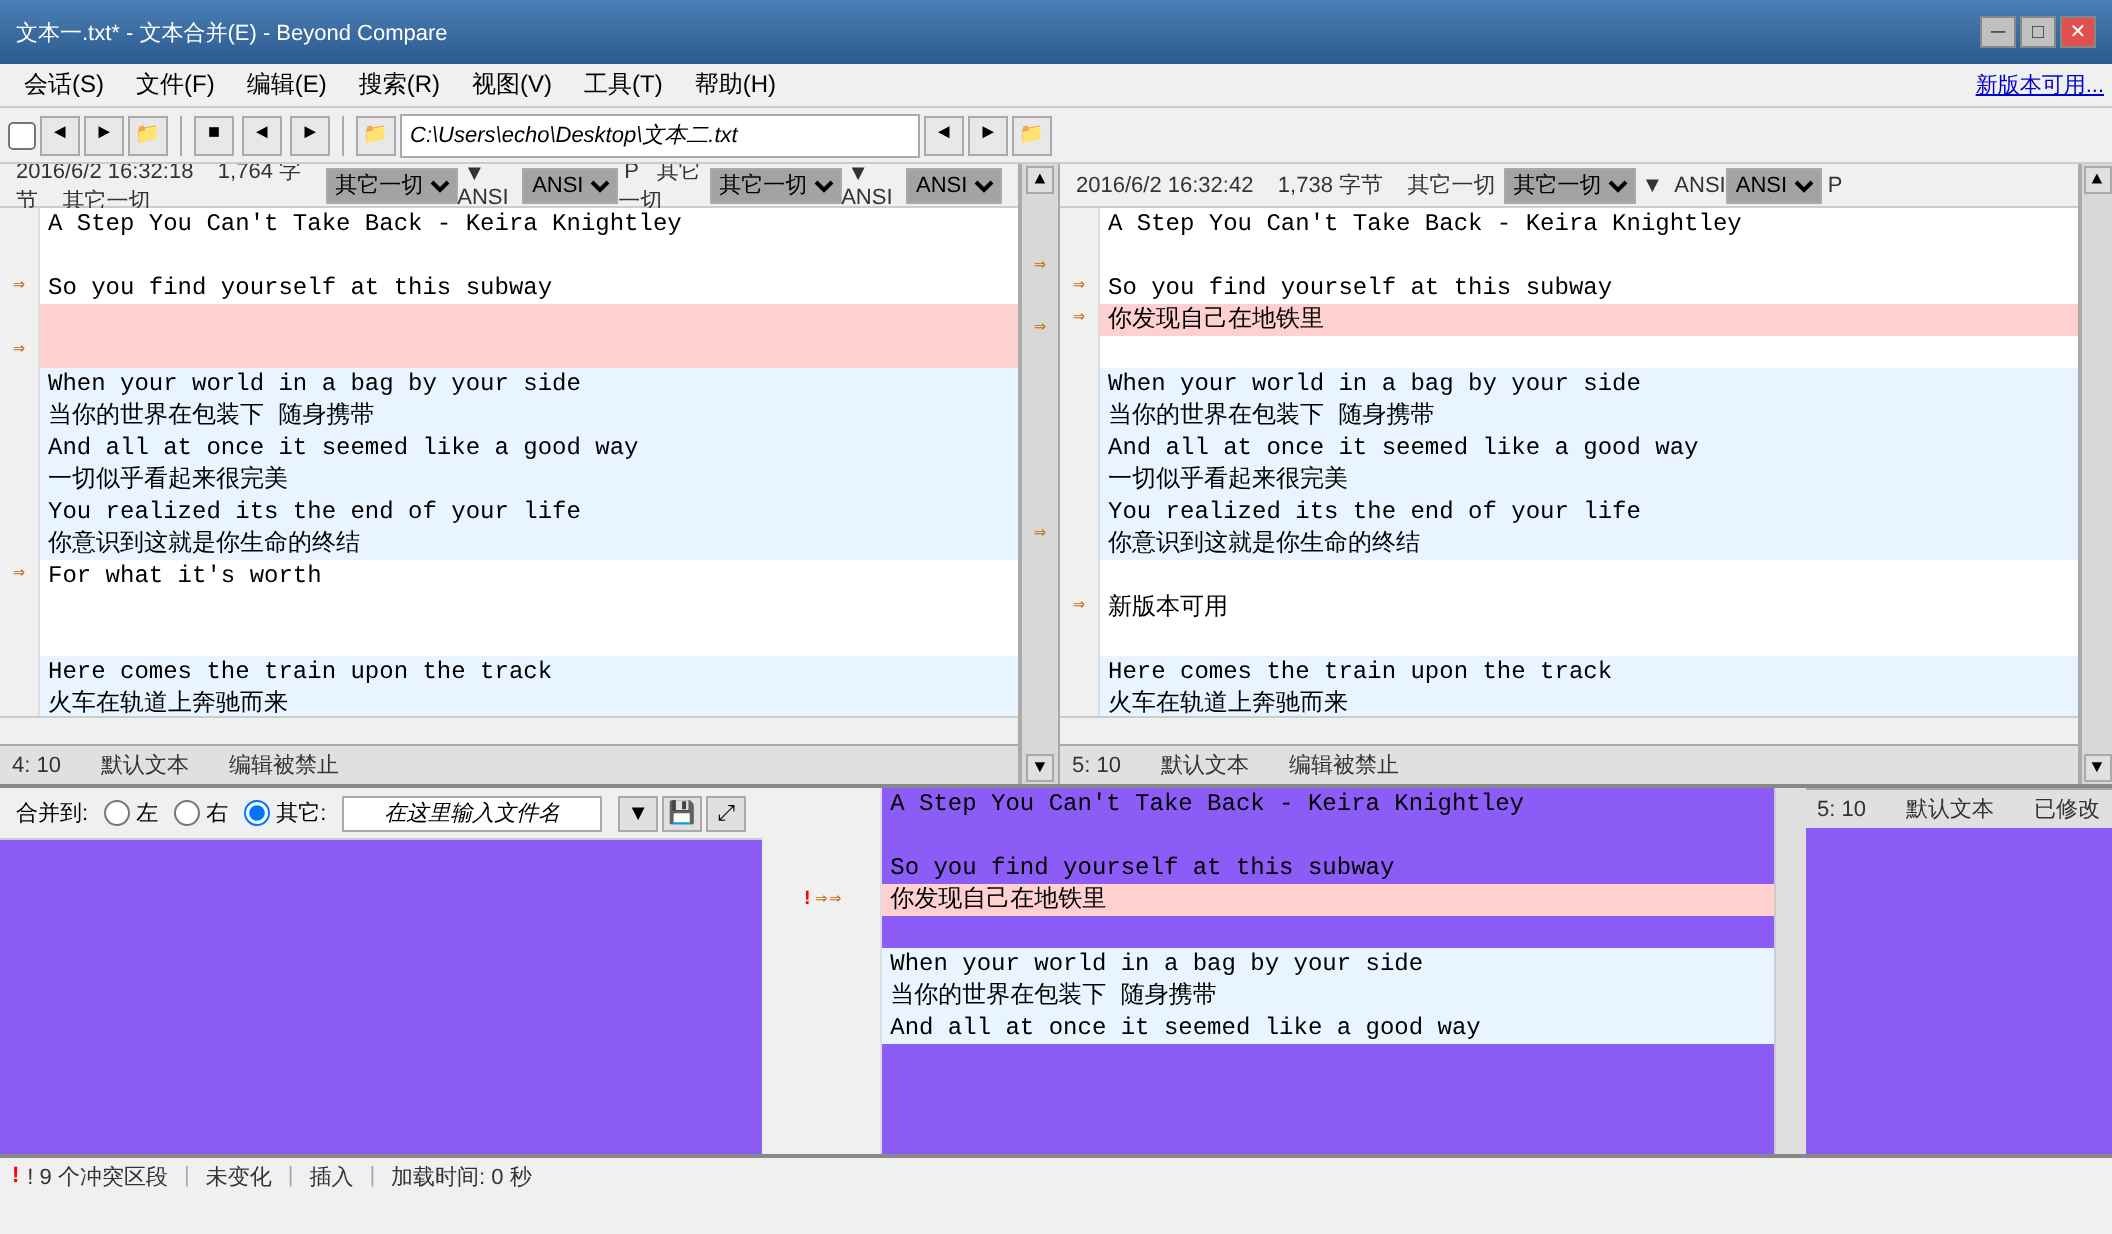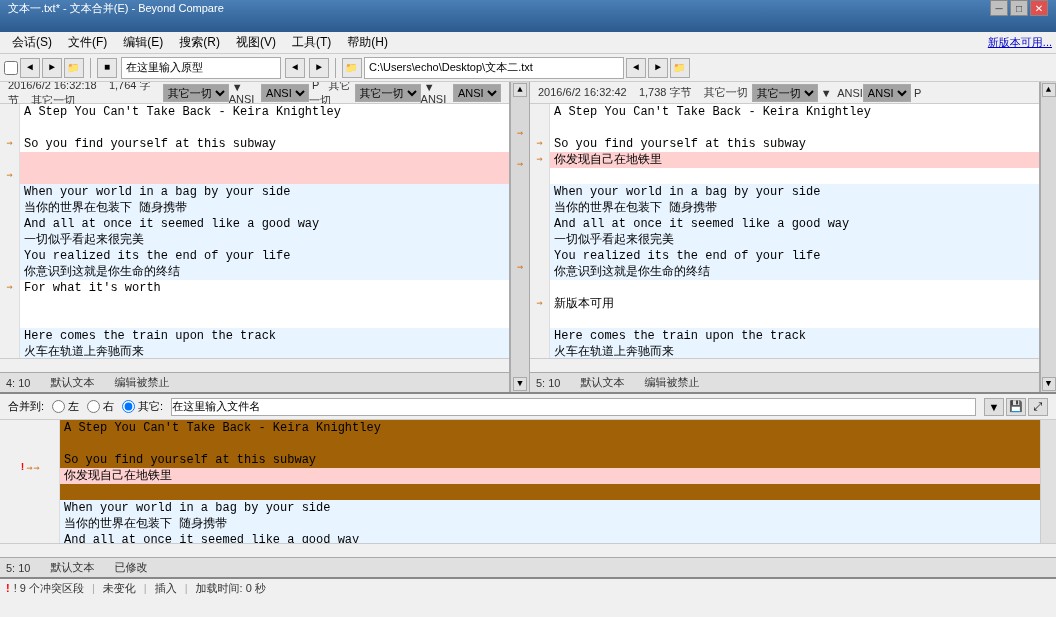--- a/index.html
+++ b/index.html
@@ -4,21 +4,21 @@
   <style>
     * { box-sizing: border-box; margin: 0; padding: 0; }
     body { font-family: 'Courier New', monospace; font-size: 12px; background: #f0f0f0; overflow: hidden; width: 1056px; height: 617px; }
     
     
     #titlebar {
       background: linear-gradient(to bottom, #4a7fb5, #2c5a8f);
       color: white;
       height: 22px;
       display: flex;
-      align-items: flex-end;
+      align-items: center;
       padding: 16px 8px;
       font-size: 12px;
       font-family: Arial, sans-serif;
     }
     #titlebar .title { flex: 1; font-size: 11px; }
     #titlebar .window-controls { display: flex; gap: 2px; }
     .win-btn {
       width: 18px; height: 16px;
       background: #c0c0c0;
       border: 1px solid #888;
@@ -69,21 +69,21 @@
       background: white;
       border: 1px solid #aaa;
       height: 22px;
       display: flex;
       align-items: center;
       padding: 0 4px;
       font-size: 11px;
       font-family: Arial, sans-serif;
     }
     .file-path-left { width: 240px; }
-    .file-path-right { width: 260px; }
+    .file-path-right { width: 260px; font-style: italic; }
     .file-path-middle { width: 160px; }
     .toolbar-btn {
       width: 20px; height: 20px;
       background: #e8e8e8;
       border: 1px solid #aaa;
       display: flex; align-items: center; justify-content: center;
       font-size: 10px; cursor: pointer;
     }
     .toolbar-separator { width: 1px; height: 20px; background: #aaa; margin: 0 2px; }
     
@@ -173,45 +173,46 @@
       font-size: 11px;
       color: #333;
       gap: 20px;
     }
     
     
     #merge-panel {
       height: 185px;
       border-top: 2px solid #888;
       display: flex;
-      flex-direction: column;
-      background: #a16207;
+      flex-direction: row;
+      background: #8b5cf6;
     }
     
     .merge-toolbar {
       height: 26px;
       background: #f0f0f0;
       border-bottom: 1px solid #ccc;
       display: flex;
       align-items: center;
       padding: 0 8px;
       gap: 8px;
       font-family: Arial, sans-serif;
       font-size: 11px;
     }
     .merge-radio { display: flex; align-items: center; gap: 3px; }
     .merge-path-box {
       background: white;
       border: 1px solid #aaa;
       height: 18px;
       flex: 1;
-      padding: 0 0;
-      font-size: 11px;
-      display: flex;
-      align-items: center;
+      padding: 0 20px;
+      font-size: 11px;
+      display: flex;
+      align-items: center;
+      font-style: italic;
     }
     .merge-right-btns { display: flex; gap: 2px; margin-left: auto; }
     .merge-btn {
       width: 20px; height: 18px;
       background: #e0e0e0;
       border: 1px solid #aaa;
       display: flex; align-items: center; justify-content: center;
       cursor: pointer; font-size: 11px;
     }
     
@@ -318,21 +319,20 @@
 
 <div id="toolbar">
   <div class="toolbar-section">
     <input type="checkbox" style="width: 14px; height: 14px;">
     <div class="toolbar-btn">◄</div>
     <div class="toolbar-btn">►</div>
     <div class="toolbar-btn">📁</div>
   </div>
   <div class="toolbar-separator"></div>
   <div class="toolbar-btn">■</div>
-  <div class="file-path-box file-path-middle">在这里输入原型</div>
   <div class="toolbar-btn">◄</div>
   <div class="toolbar-btn">►</div>
   <div class="toolbar-separator"></div>
   <div class="toolbar-section">
     <div class="toolbar-btn">📁</div>
     <div class="file-path-box file-path-right">C:\Users\echo\Desktop\文本二.txt</div>
     <div class="toolbar-btn">◄</div>
     <div class="toolbar-btn">►</div>
     <div class="toolbar-btn">📁</div>
   </div>

